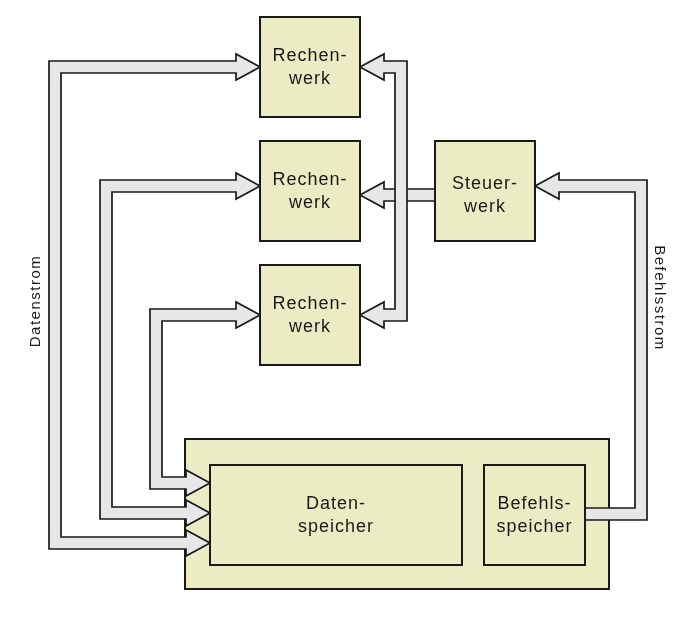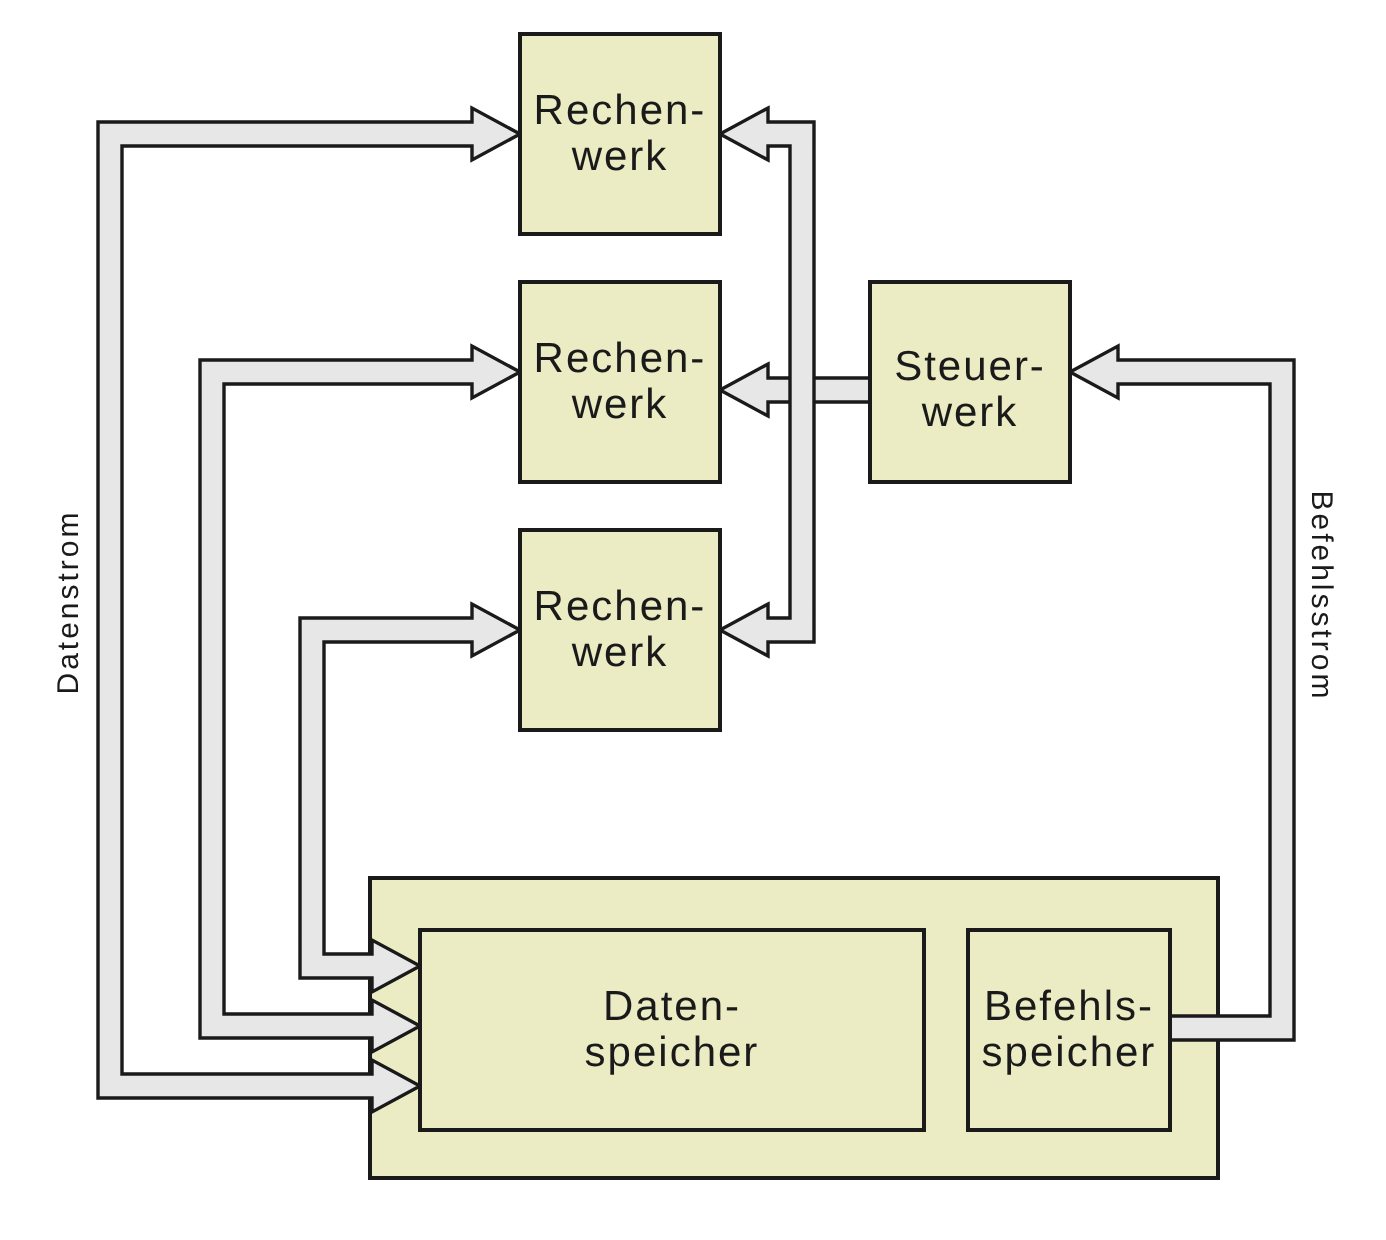--- a/index.html
+++ b/index.html
@@ -29,21 +29,21 @@
     stroke-width: 1.7;
     stroke-linejoin: miter;
   }
   .box-label {
     position: absolute;
     display: flex;
     flex-direction: column;
     align-items: center;
     justify-content: center;
     text-align: center;
-    font-size: 21px;
+    font-size: 18px;
     line-height: 23px;
     letter-spacing: 1px;
     color: #1a1a1a;
     pointer-events: none;
   }
   .vlabel {
     position: absolute;
     height: 22px;
     line-height: 22px;
     text-align: center;

